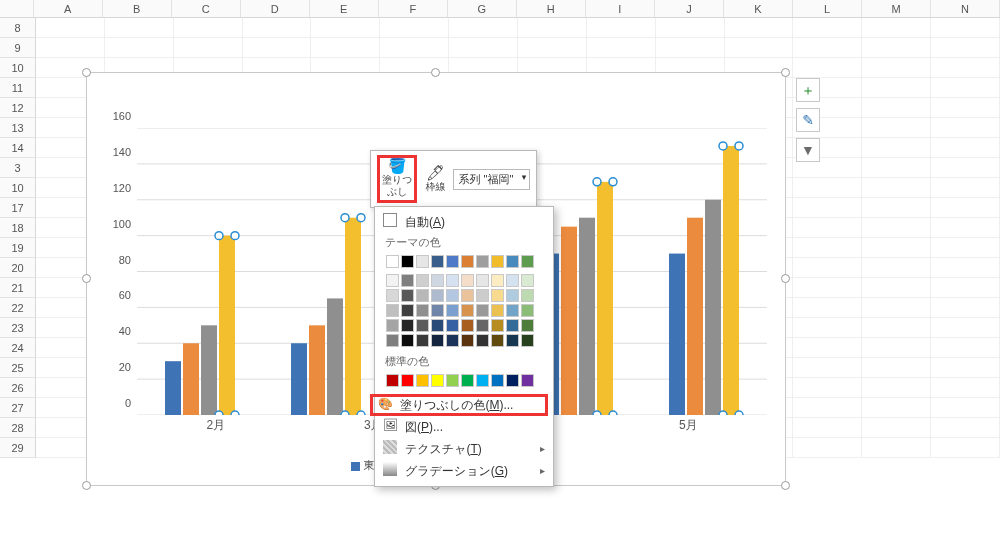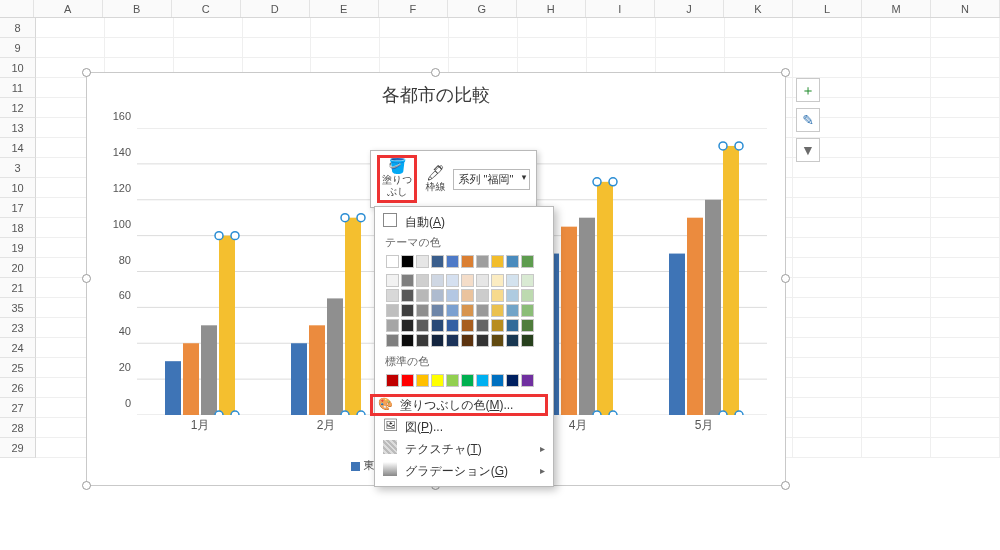--- a/index.html
+++ b/index.html
@@ -84,21 +84,21 @@
       <div>12</div>
       <div>13</div>
       <div>14</div>
       <div>3</div>
       <div>10</div>
       <div>17</div>
       <div>18</div>
       <div>19</div>
       <div>20</div>
       <div>21</div>
-      <div>35</div>
+      <div>22</div>
       <div>23</div>
       <div>24</div>
       <div>25</div>
       <div>26</div>
       <div>27</div>
       <div>28</div>
       <div>29</div>
     </div>
   <div class="cells" id="cells">
       <div class="row">
@@ -459,21 +459,20 @@
 <div class="chart">
   <div class="handle htl"></div>
   <div class="handle ht"></div>
   <div class="handle htr"></div>
   <div class="handle hl"></div>
   <div class="handle hr"></div>
   <div class="handle hbl"></div>
   <div class="handle hb"></div>
   <div class="handle hbr"></div>
 
-  <div class="title">各都市の比較</div>
 
   <div class="yaxis" id="yaxis">
       <span style="bottom: 0%;">0</span>
       <span style="bottom: 12.5%;">20</span>
       <span style="bottom: 25%;">40</span>
       <span style="bottom: 37.5%;">60</span>
       <span style="bottom: 50%;">80</span>
       <span style="bottom: 62.5%;">100</span>
       <span style="bottom: 75%;">120</span>
       <span style="bottom: 87.5%;">140</span>
@@ -532,21 +531,20 @@
           <circle class="selpt" cx="460" cy="290" r="4"></circle>
           <circle class="selpt" cx="476" cy="290" r="4"></circle>
           <circle class="selpt" cx="586" cy="18.125" r="4"></circle>
           <circle class="selpt" cx="602" cy="18.125" r="4"></circle>
           <circle class="selpt" cx="586" cy="290" r="4"></circle>
           <circle class="selpt" cx="602" cy="290" r="4"></circle>
         </g>
     </svg>
   </div>
   <div class="xaxis" id="xaxis">
-      <span>1月</span>
       <span>2月</span>
       <span>3月</span>
       <span>4月</span>
       <span>5月</span>
     </div>
   <div class="legend" id="legend"><i style="background:#3e74b6"></i><span>東京</span><i style="background:#eb8b3e"></i><span>大阪</span><i style="background:#8f8f8f"></i><span>名古屋</span><i style="background:#f4bf2f"></i><span>福岡</span></div>
 </div>
 
 <div class="sidebtn" style="top:78px; color:#1f8b2b;">＋</div>
 <div class="sidebtn" style="top:108px; color:#2a6fb0;">✎</div>

